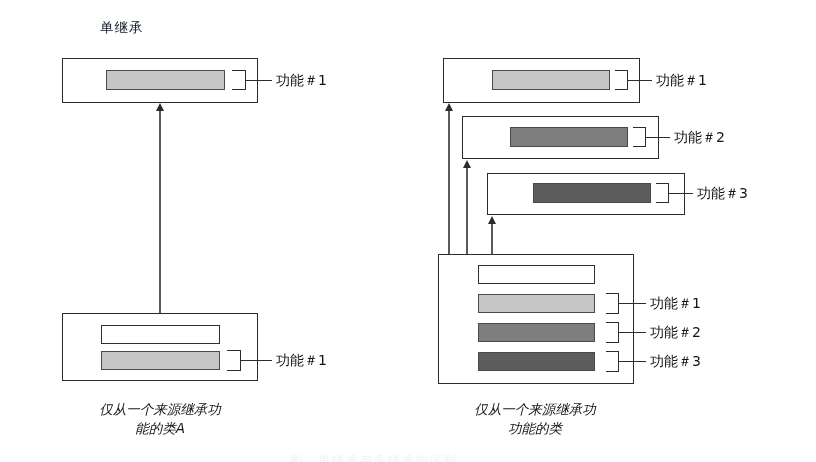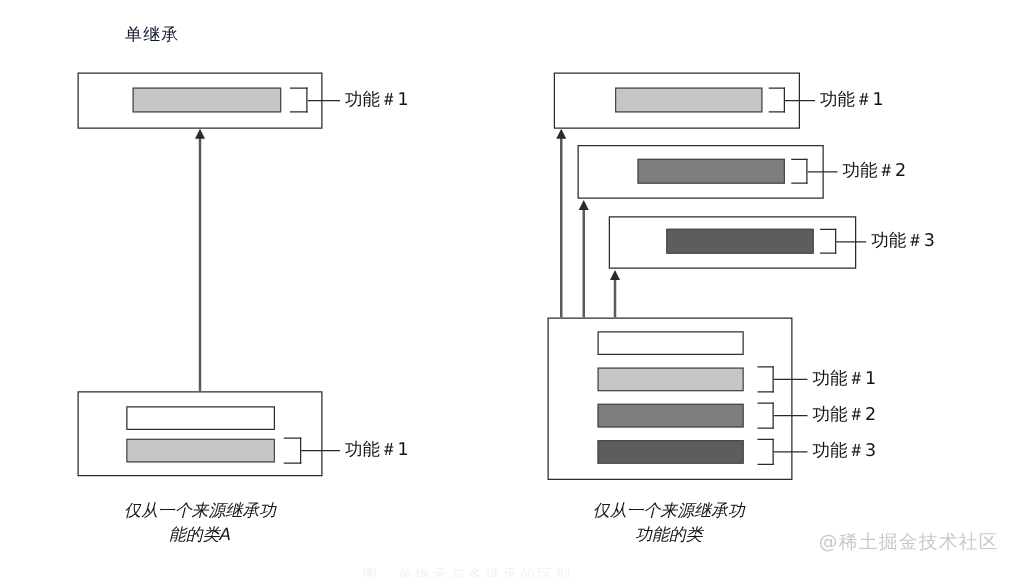--- a/index.html
+++ b/index.html
@@ -177,17 +177,16 @@
   <div class="abs leader" style="left:619px; top:332px; width:27px;"></div>
   <div class="abs callout" style="left:650px; top:325px;">功能＃2</div>
 
   <div class="abs bracket" style="left:606px; top:351px; width:13px; height:21px;"></div>
   <div class="abs leader" style="left:619px; top:361px; width:27px;"></div>
   <div class="abs callout" style="left:650px; top:354px;">功能＃3</div>
 
   <div class="abs caption" style="left:435px; top:400px; width:200px;">仅从一个来源继承功
 功能的类</div>
 
-  <div class="abs watermark" style="left:655px; top:424px;">@稀土掘金技术社区</div>
 
   <div class="abs figcaption" style="left:290px; top:452px;">图　单继承与多继承的区别</div>
 
 </div>
 
 </body></html>

